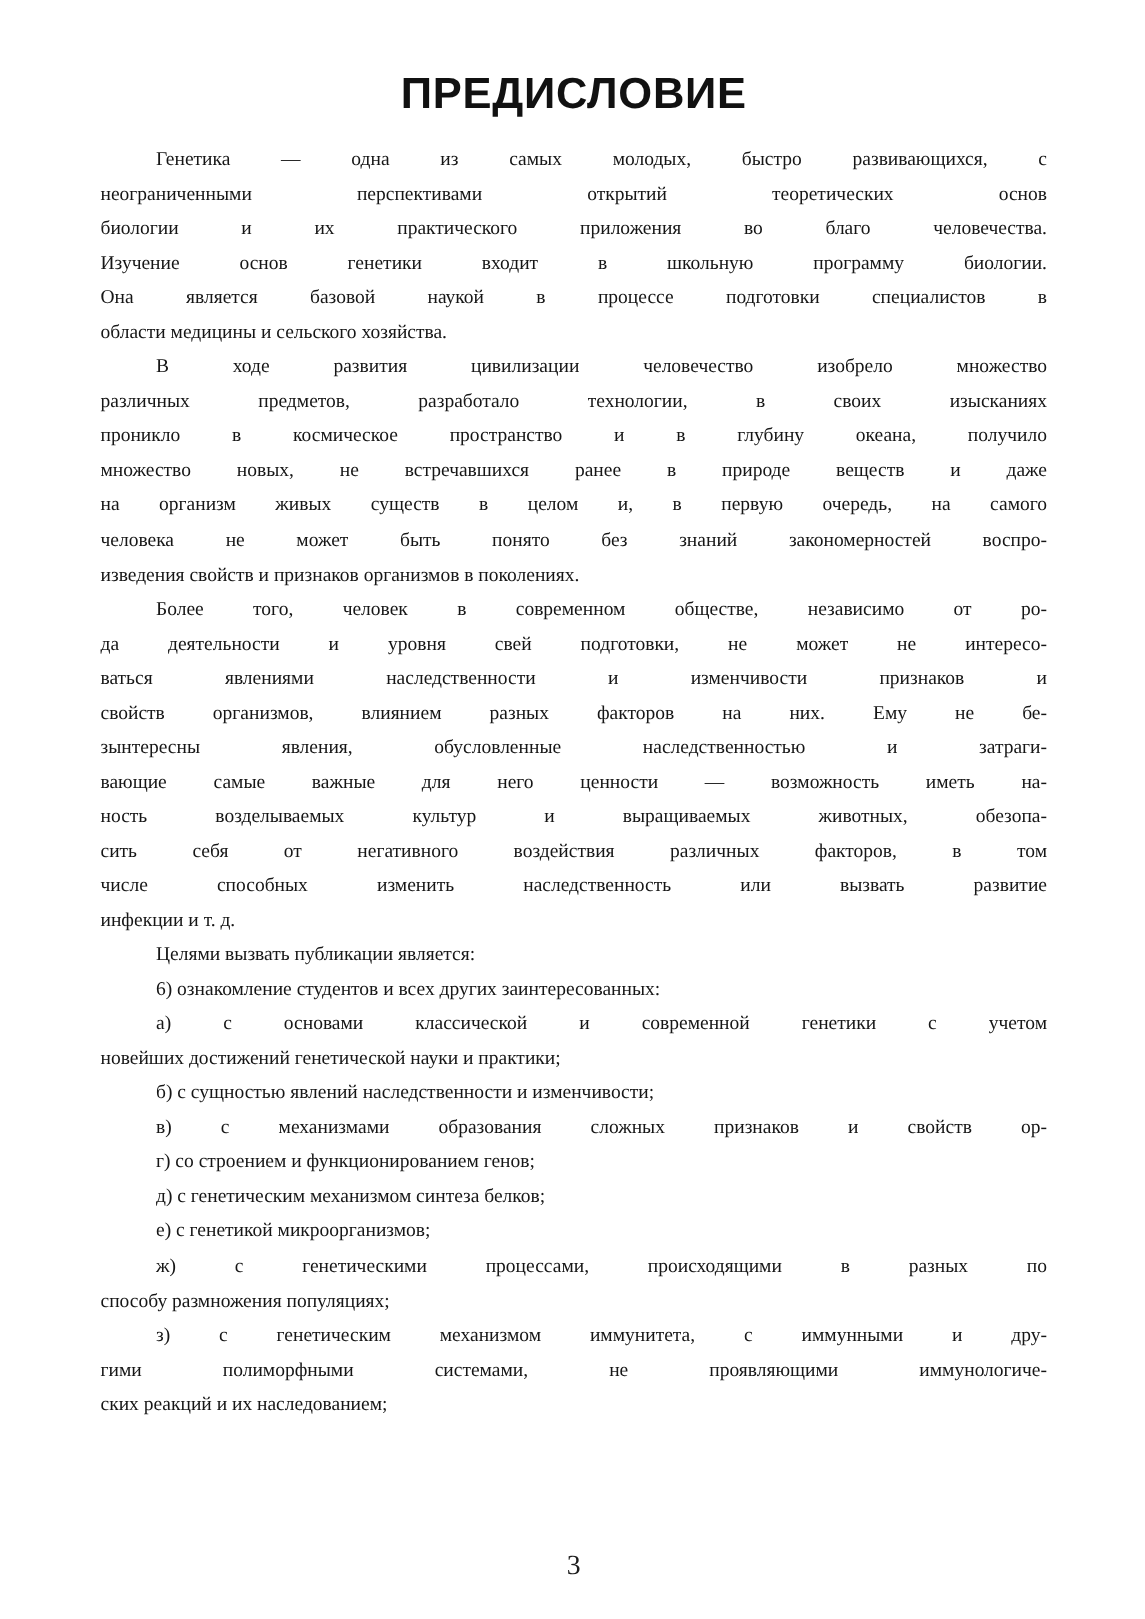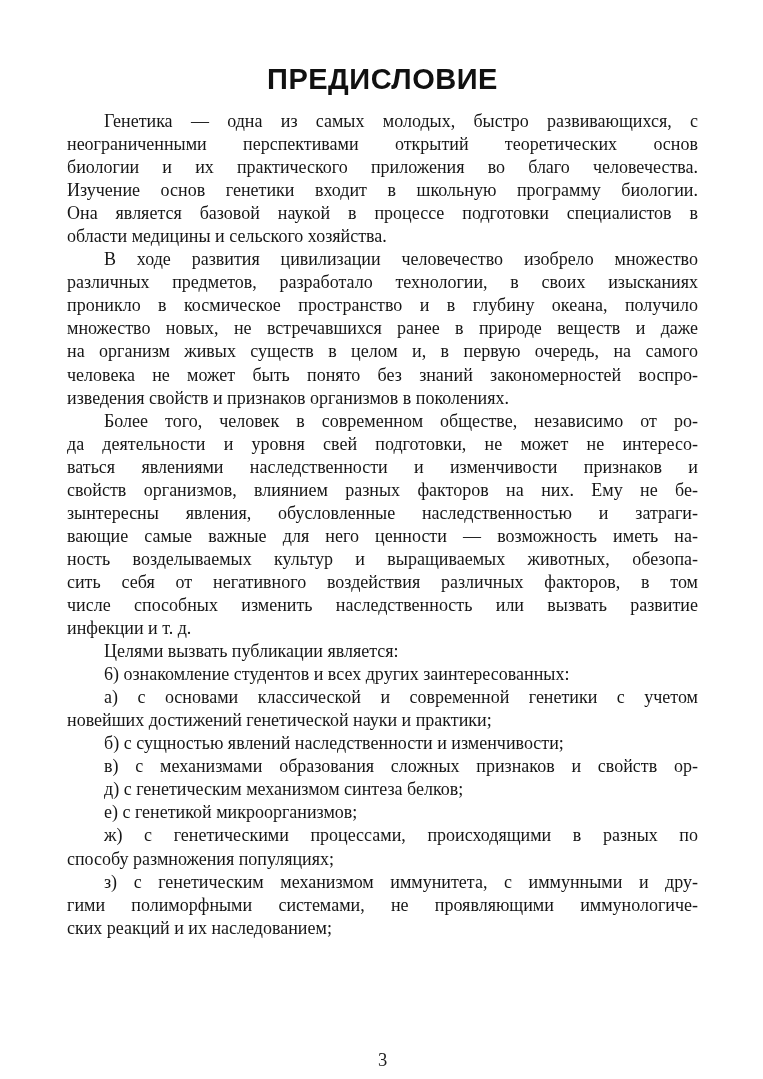--- a/index.html
+++ b/index.html
@@ -12,21 +12,20 @@
     background: #ffffff;
     position: relative;
     overflow: hidden;
   }
   .page {
     position: absolute;
     left: 0; top: 0;
     width: 763px;
     height: 1062px;
     background: #ffffff;
-    margin-top: 16px;
   }
   .text-block {
     position: absolute;
     left: 67px;
     top: 0;
     width: 631px;
   }
   .page-title {
     margin: 0;
     padding-top: 49px;
@@ -34,21 +33,21 @@
     font-family: "Liberation Sans", "DejaVu Sans", sans-serif;
     font-weight: bold;
     font-size: 29px;
     line-height: 29px;
     text-align: center;
     color: #111111;
     letter-spacing: 0.5px;
   }
   .body-text {
     font-family: "Liberation Serif", "DejaVu Serif", serif;
-    font-size: 18px;
+    font-size: 13px;
     line-height: 23.05px;
     color: #161616;
   }
   .para {
     margin: 0;
     padding: 0;
   }
   .line {
     text-align: justify;
     text-align-last: justify;
@@ -117,20 +116,23 @@
           <div class="line first">а) с основами классической и современной генетики с учетом</div>
           <div class="line last">новейших достижений генетической науки и практики;</div>
         </div>
         <div class="para">
           <div class="line first last">б) с сущностью явлений наследственности и изменчивости;</div>
         </div>
         <div class="para">
           <div class="line first">в) с механизмами образования сложных признаков и свойств ор-</div>
         </div>
         <div class="para">
+          <div class="line first last">г) со строением и функционированием генов;</div>
+        </div>
+        <div class="para">
           <div class="line first last">д) с генетическим механизмом синтеза белков;</div>
         </div>
         <div class="para">
           <div class="line first last">е) с генетикой микроорганизмов;</div>
         </div>
         <div class="para">
           <div class="line first">ж) с генетическими процессами, происходящими в разных по</div>
           <div class="line last">способу размножения популяциях;</div>
         </div>
         <div class="para">

